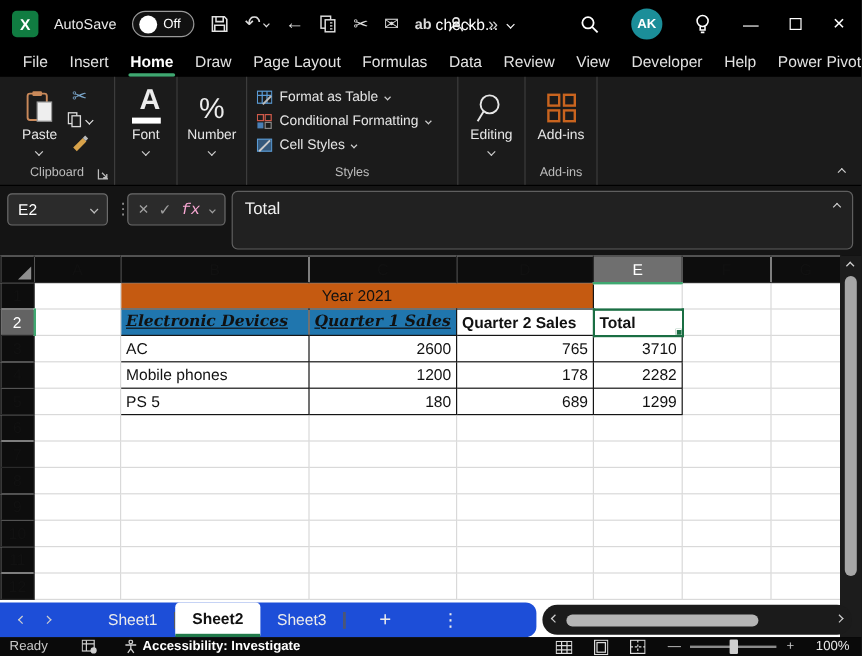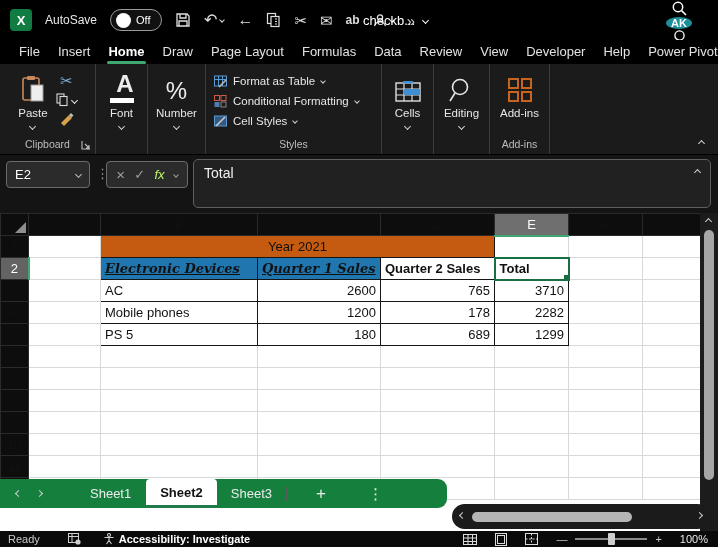--- a/index.html
+++ b/index.html
@@ -18,21 +18,21 @@
   .tb-left{position:absolute;left:10px;top:0;height:40px;display:flex;align-items:center;gap:13px;}
   .xl-logo{width:22px;height:22px;background:#107C41;border-radius:4px;display:flex;align-items:center;justify-content:center;font-weight:bold;font-size:13px;color:#fff;}
   .autosave-label{font-size:12px;color:#e8e8e8;}
   .toggle{width:52px;height:22px;border:1px solid #9a9a9a;border-radius:11px;background:#111;display:flex;align-items:center;gap:5px;padding:0 5px;}
   .knob{width:15px;height:15px;border-radius:50%;background:#fff;}
   .toggle-state{font-size:11px;color:#fff;}
   .tb-ic{color:#dcdcdc;font-size:16px;display:flex;align-items:center;gap:3px;line-height:1;}
   .tb-ic .chev{width:4px;height:4px;}
   .overflow{font-size:15px;color:#cfcfcf;letter-spacing:-1px;}
   .tb-file{position:absolute;left:363px;top:0;height:40px;display:flex;align-items:center;gap:8px;font-size:13px;color:#fff;}
-  .tb-right{position:absolute;right:0;top:0;height:40px;display:flex;align-items:center;flex-direction:column;}
+  .tb-right{position:absolute;right:0;top:0;height:40px;display:flex;align-items:center;}
   .tb-right>*{margin-right:26px;}
   .avatar{width:26px;height:26px;border-radius:50%;background:#1b8e99;color:#fff;font-size:11px;font-weight:bold;display:flex;align-items:center;justify-content:center;}
   .win-min{font-size:13px;color:#fff;}
   .win-max{width:10px;height:10px;border:1.4px solid #fff;}
   .win-close{font-size:17px;color:#fff;margin-right:14px;}
 
   
   .tabrow{position:absolute;left:0;top:40px;width:718px;height:24px;background:#000;display:flex;align-items:center;padding-left:10px;}
   .rtab{font-size:13px;color:#e2e2e2;padding:3px 9px 5px;position:relative;white-space:nowrap;}
   .rtab.active{color:#fff;font-weight:bold;}
@@ -60,21 +60,21 @@
   .style-row .chev{width:4px;height:4px;color:#cfcfcf;}
   .g-analyze .lbl{text-align:center;line-height:1.15;width:56px;}
   .collapse-chev{position:absolute;right:14px;bottom:8px;color:#cfcfcf;}
 
   
   .fbar{position:absolute;left:0;top:155px;width:718px;height:58px;background:#141414;}
   .namebox{position:absolute;left:6px;top:6px;width:84px;height:27px;background:#2b2b2b;border:1px solid #6b6b6b;border-radius:4px;display:flex;align-items:center;padding:0 8px;font-size:13px;color:#fff;}
   .namebox .chev{margin-left:auto;color:#bbb;}
   .fdots{position:absolute;left:96px;top:11px;color:#9a9a9a;font-size:13px;}
   .fxgroup{position:absolute;left:106px;top:6px;width:82px;height:27px;background:#2b2b2b;border:1px solid #6b6b6b;border-radius:4px;display:flex;align-items:center;justify-content:space-evenly;font-size:13px;color:#9f9f9f;}
-  .fxgroup .fx{font-style:italic;font-family:Liberation Sans, sans-serif;color:#bef264;}
+  .fxgroup .fx{font-style:italic;font-family:Liberation Mono, monospace;color:#f9a8d4;}
   .fxgroup .chev{width:4px;height:4px;color:#9f9f9f;}
   .finput{position:absolute;left:193px;top:4px;width:518px;height:49px;background:#212121;border:1px solid #5f5f5f;border-radius:5px;font-size:14px;color:#f0f0f0;padding:5px 10px;}
   .finput .collapse{position:absolute;right:10px;top:10px;color:#cfcfcf;}
 
   
   .gridbg{position:absolute;left:0;top:213px;width:700px;height:318px;background:#fff;}
   table.sheet{position:absolute;left:0;top:213px;border-collapse:collapse;table-layout:fixed;}
   table.sheet td{height:22px;font-size:13px;color:#111;overflow:hidden;white-space:nowrap;}
   td.ch{background:#0d0d0d;color:#eaeaea;text-align:center;font-size:12.5px;border:1px solid #2a2a2a;}
   td.ch.selcol{background:#6f6f6f;color:#fff;border-bottom:2px solid #3fa871;}
@@ -90,21 +90,21 @@
   td.txt{text-align:left;padding-left:4px;}
   td.num{text-align:right;padding-right:4px;}
   td.bhdr{font-weight:bold;}
   td.sel{border:2px solid #1a6e43 !important;position:relative;font-weight:bold;}
   td.sel::after{content:"";position:absolute;right:-2px;bottom:-2px;width:5px;height:5px;background:#1a6e43;border:1px solid #fff;}
   .vscroll{position:absolute;left:700px;top:213px;width:18px;height:318px;background:#1c1c1c;}
   .vscroll .chev{position:absolute;left:6px;top:6px;color:#d0d0d0;}
   .vthumb{position:absolute;left:4px;top:17px;width:10px;height:250px;background:#a6a6a6;border-radius:5px;}
 
   
-  .sheetbar{position:absolute;left:0;top:479px;width:447px;height:29px;background:#15803d;border-radius:0 9px 9px 0;display:flex;align-items:center;}
+  .sheetbar{position:absolute;left:0;top:502px;width:447px;height:29px;background:#1d4ed8;border-radius:0 9px 9px 0;display:flex;align-items:center;}
   .nav-ch{color:#cfcfcf;margin-left:16px;}
   .stabs{display:flex;align-items:center;height:100%;margin-left:34px;}
   .stab{font-size:13px;color:#ececec;padding:0 14px;height:100%;display:flex;align-items:center;position:relative;}
   .stab-div{width:1px;height:14px;background:#5a5a5a;}
   .stab.active{background:#fff;color:#111;font-weight:bold;border-radius:4px 4px 0 0;border-bottom:3px solid #217a4b;}
   .stab-add{font-size:17px;color:#ececec;margin-left:28px;}
   .stab-more{font-size:15px;color:#ececec;margin-left:42px;}
   .hscroll{position:absolute;left:452px;top:504px;width:258px;height:25px;background:#1b1b1b;border-radius:13px;}
   .hscroll .chev{position:absolute;top:9px;color:#d0d0d0;}
   .hthumb{position:absolute;left:20px;top:8px;width:160px;height:10px;background:#b5b5b5;border-radius:5px;}
@@ -298,34 +298,20 @@
         <svg width="13" height="13" viewBox="0 0 13 13">
             <rect x="0.5" y="1" width="12" height="10" fill="#35597c" stroke="#5b9bd5"></rect>
             <path d="M2 11L11 2" stroke="#ccc" stroke-width="1.6"></path>
           </svg>
         <span>Cell Styles</span>
         <i class="chev"></i>
       </div>
       <span class="grp-label">Styles</span>
     </div>
 
-    <div class="group" style="width:52px">
-      <div class="bigbtn">
-        <div class="icon-slot">
-          <svg width="26" height="22" viewBox="0 0 26 22">
-              <rect x="1" y="2" width="24" height="18" fill="none" stroke="#e0e0e0" stroke-width="1.4"></rect>
-              <path d="M1 8h24M1 14h24M9 2v18M17 2v18" stroke="#e0e0e0" stroke-width="1.2"></path>
-              <rect x="9" y="8" width="16" height="6" fill="#3f8fd2"></rect>
-              <rect x="8" y="0" width="10" height="2.5" fill="#3f8fd2"></rect>
-            </svg>
-        </div>
-        <span class="lbl">Cells</span>
-        <i class="chev"></i>
-      </div>
-    </div>
 
     <div class="group" style="width:56px">
       <div class="bigbtn">
         <div class="icon-slot">
           <svg width="26" height="26" viewBox="0 0 26 26" fill="none" stroke="#e6e6e6" stroke-width="1.6">
               <circle cx="12" cy="10" r="7.5"></circle>
               <path d="M7 16L2 24"></path>
             </svg>
         </div>
         <span class="lbl">Editing</span>

